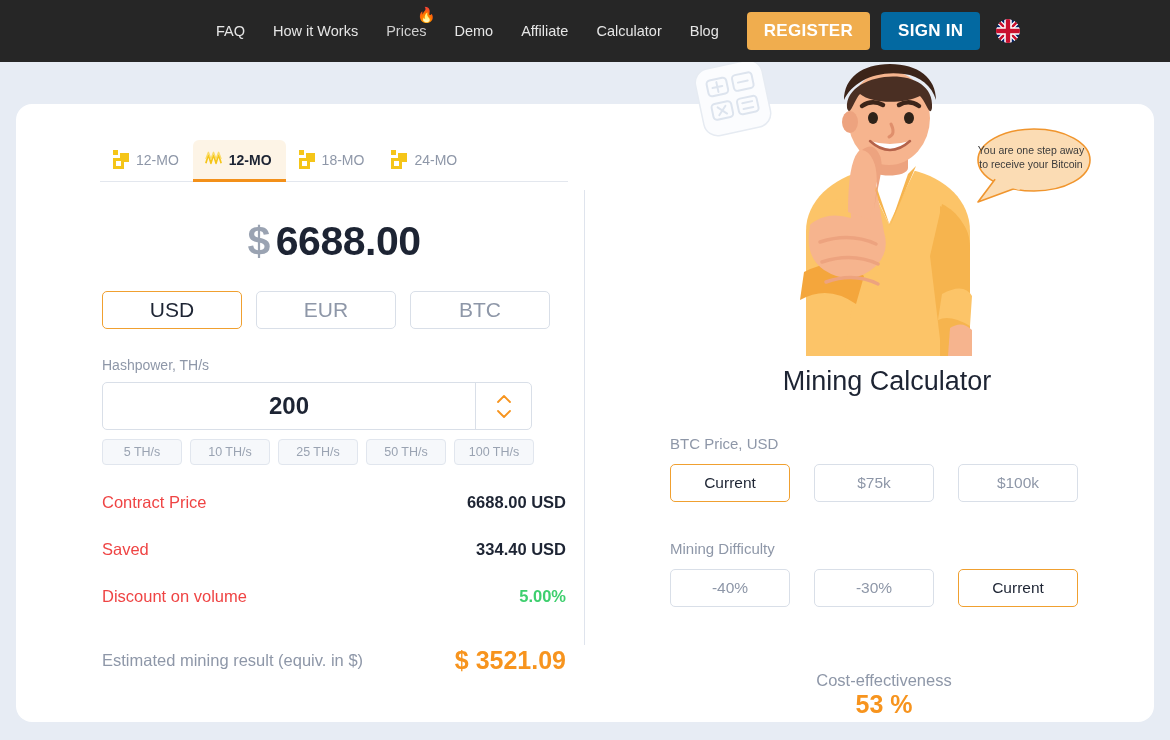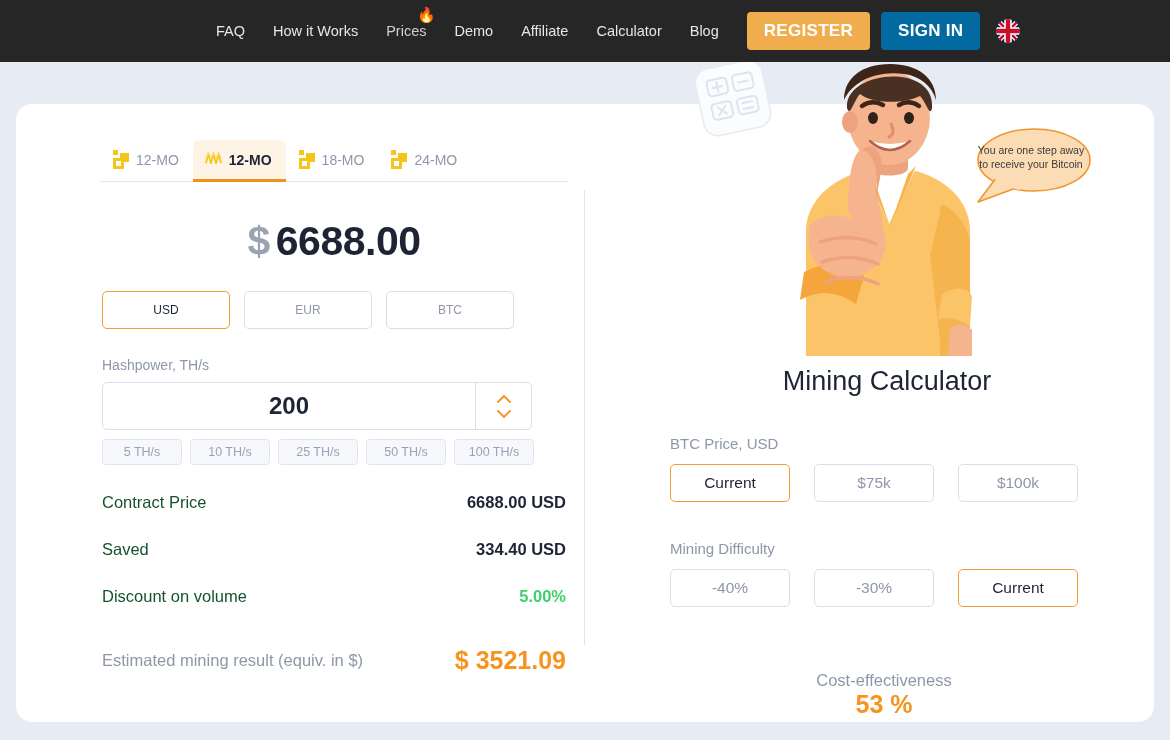--- a/index.html
+++ b/index.html
@@ -108,24 +108,24 @@
 
   .price {
     text-align: center; margin-top: 36px;
     font-size: 41px; font-weight: bold; color: #1d2433;
     letter-spacing: -0.5px;
   }
   .price .cur { color: #9aa3b2; margin-right: 6px; }
 
   .currency-row { display: flex; gap: 14px; margin-top: 26px; padding-left: 18px; }
   .cur-btn {
-    width: 128px; height: 38px;
+    width: 140px; height: 38px;
     border: 1px solid #d9dfe8; border-radius: 5px;
     background: #ffffff; color: #8e97a8;
-    font-size: 12px; cursor: pointer;
+    font-size: 21px; cursor: pointer;
     font-family: "Liberation Sans", sans-serif;
   }
   .cur-btn.active { border-color: #f0a030; color: #1d2433; }
 
   .field-label { color: #8e97a8; font-size: 14px; margin-top: 28px; padding-left: 18px; }
 
   .hash-input-wrap {
     display: flex; margin-top: 9px; margin-left: 18px;
     width: 430px; height: 48px;
     border: 1px solid #d9dfe8; border-radius: 5px;
@@ -152,21 +152,21 @@
     border: 1px solid #e1e6ee; border-radius: 4px;
     background: #f6f8fb; color: #9aa3b2;
     font-size: 12.5px; cursor: pointer;
     font-family: "Liberation Sans", sans-serif;
   }
 
   .detail-row {
     display: flex; align-items: baseline; justify-content: space-between;
     padding: 0 18px; margin-top: 28px;
   }
-  .detail-row .lbl { color: #14532d; font-size: 16.5px; }
+  .detail-row .lbl { color: #ef4444; font-size: 16.5px; }
   .detail-row .val { font-size: 16.5px; font-weight: bold; color: #1d2433; }
   .detail-row .val.green { color: #3ecf6e; }
 
   .summary-row {
     display: flex; align-items: center; justify-content: space-between;
     padding: 0 18px; margin-top: 40px; text-align: right;
   }
   .summary-row .lbl { color: #8e97a8; font-size: 16.5px; }
   .summary-row .val { color: #f7941e; font-size: 25px; font-weight: bold; }
 

